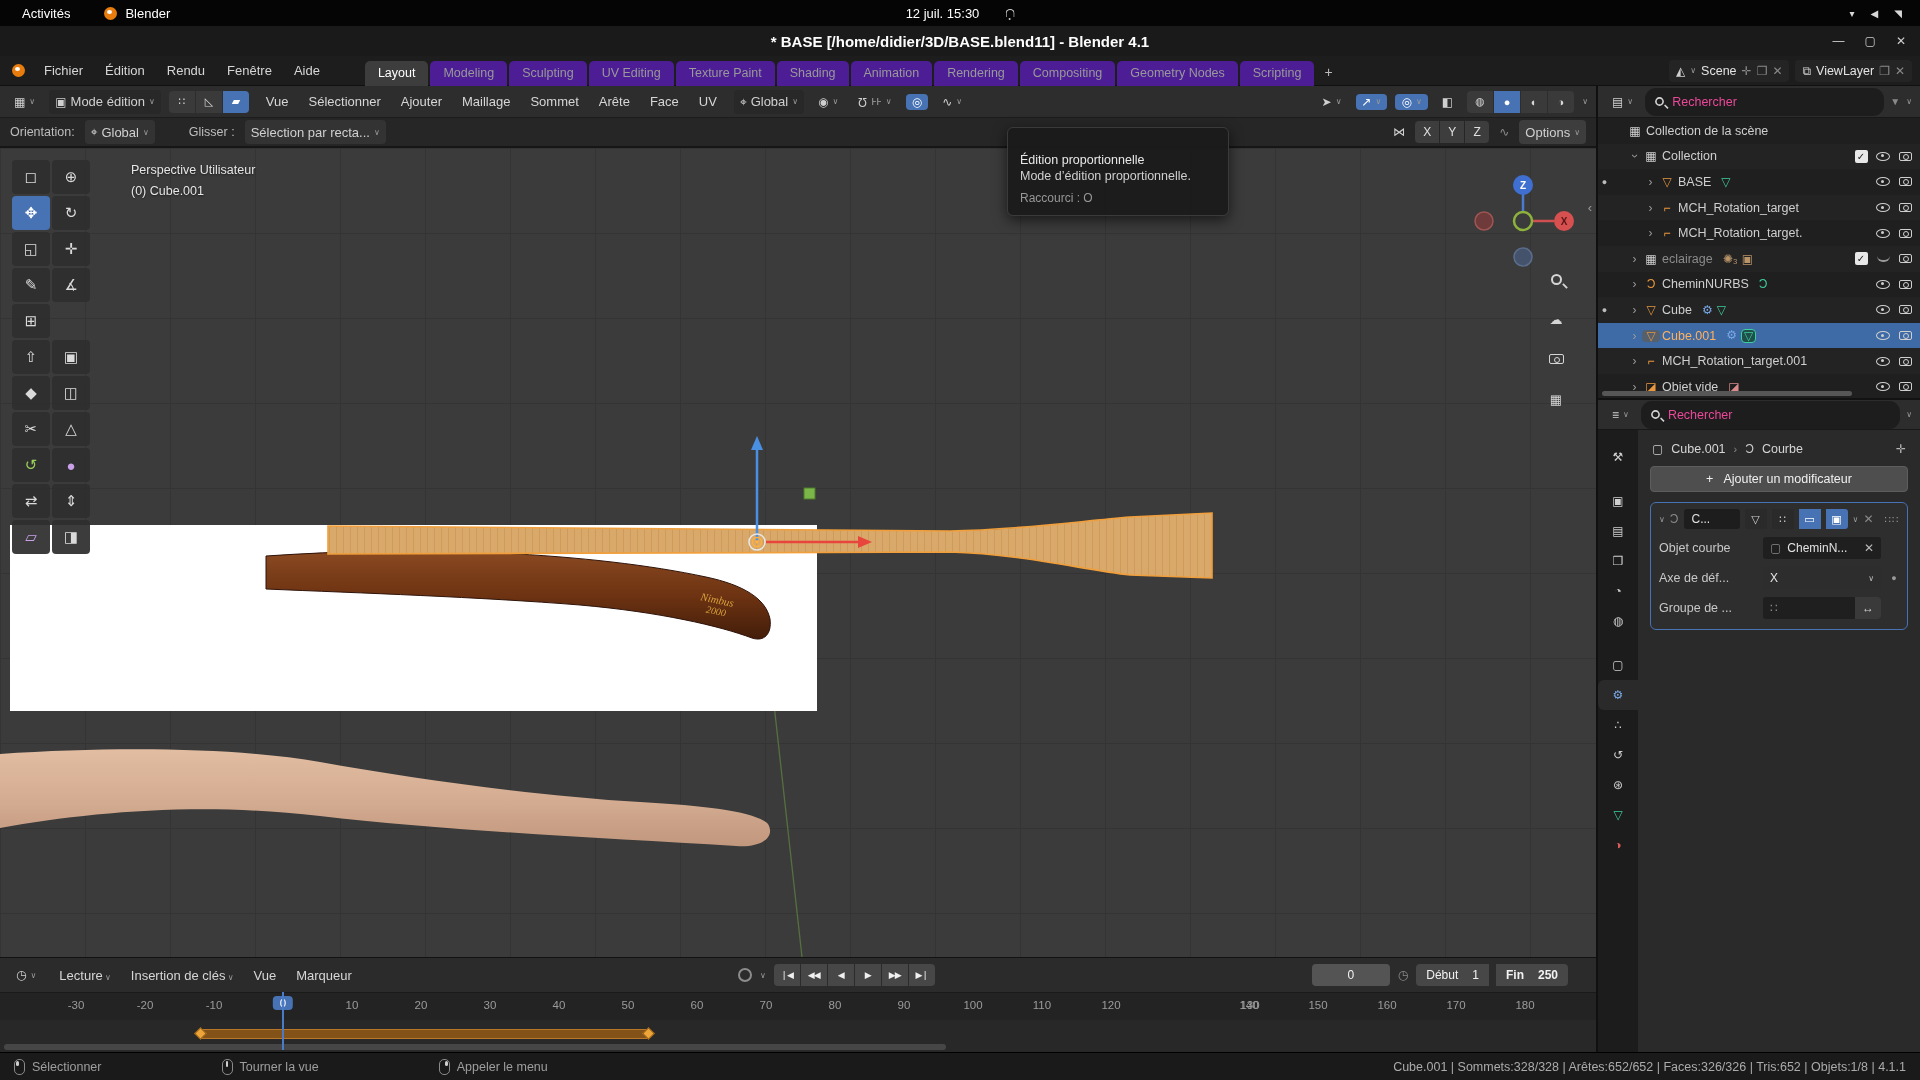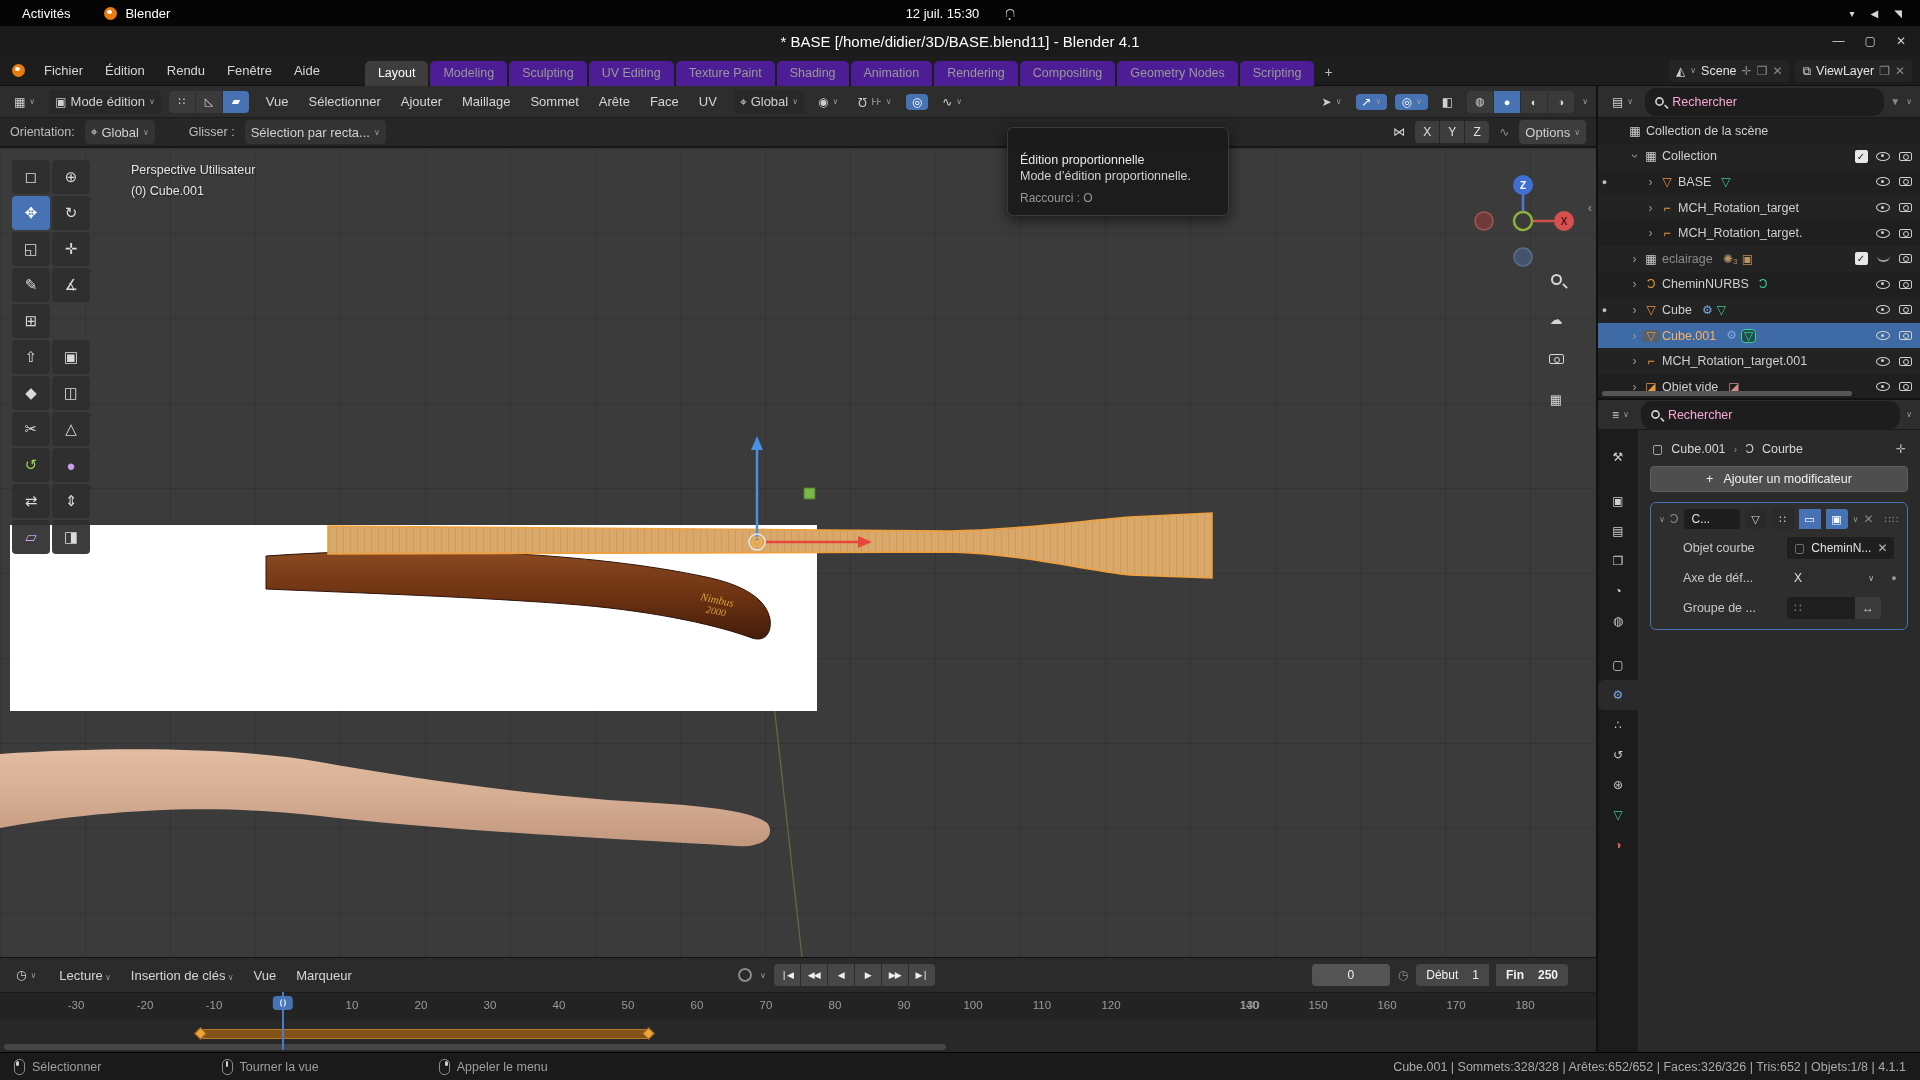--- a/index.html
+++ b/index.html
@@ -15,21 +15,21 @@
   .blender-dot { width:13px; height:13px; border-radius:50%; background:#e87d0d; position:relative; display:inline-block; }
   .blender-dot::after { content:""; position:absolute; left:3px; top:3px; width:5px; height:4px; border-radius:50%; background:#fff; }
   #gnome-bar .gb-center { position:absolute; left:50%; transform:translateX(-50%); display:flex; gap:26px; align-items:center; }
   .bell { width:9px; height:8px; border:1.5px solid #cfcfcf; border-bottom:none; border-radius:6px 6px 0 0; position:relative; display:inline-block; }
   .bell::after { content:""; position:absolute; left:2px; bottom:-3px; width:2px; height:2px; background:#cfcfcf; border-radius:50%; }
   #gnome-bar .gb-right { margin-left:auto; display:flex; gap:16px; padding-right:18px; color:#d8d8d8; font-size:10px; align-items:center; }
 
   
   #title-bar { position:absolute; left:0; top:26px; width:1920px; height:30px; background:#1a1a1a;
     display:flex; align-items:center; justify-content:center; }
-  #title-bar .title { font-weight:normal; font-size:15px; color:#fdfdfd; }
+  #title-bar .title { font-weight:bold; font-size:15px; color:#fdfdfd; }
   #title-bar .win-controls { position:absolute; right:14px; top:0; height:30px; display:flex; gap:20px; align-items:center; color:#cfcfcf; font-size:12px; }
 
   
   #topbar { position:absolute; left:0; top:56px; width:1920px; height:30px; background:#1d1d1d;
     display:flex; align-items:center; border-bottom:1px solid #101010; }
   #topbar .menus { display:flex; gap:4px; padding-left:10px; align-items:center; }
   .menu { padding:3px 9px; color:#d6d6d6; font-size:13px; border-radius:3px; }
   #workspace-tabs { display:flex; gap:2px; margin-left:36px; align-items:flex-end; height:30px; }
   .tab { padding:5px 13px 6px; font-size:12.5px; color:#999; background:#4c1d95; border-radius:5px 5px 0 0; white-space:nowrap; }
   .tab.active { background:#3d3d3d; color:#fff; }
@@ -133,21 +133,21 @@
   .hint { display:flex; align-items:center; gap:7px; }
   .mouse { width:11px; height:16px; border:1.5px solid #8a8a8a; border-radius:5px; position:relative; display:inline-block; }
   .mouse::after { content:""; position:absolute; background:#cfcfcf; border-radius:2px; }
   .mouse.left::after { left:1px; top:1px; width:3px; height:5px; }
   .mouse.middle::after { left:3px; top:1px; width:2px; height:6px; }
   .mouse.right::after { right:1px; top:1px; width:3px; height:5px; }
   #status-right { margin-left:auto; color:#ababab; }
 
   
   #outliner-header { height:32px; background:#2d2d2d; display:flex; align-items:center; gap:6px; padding:0 8px; border-bottom:1px solid #181818; }
-  .search { flex:1; display:flex; align-items:center; gap:7px; background:#1d1d1d; border-radius:11px; height:28px; padding:0 9px; color:#f9a8d4; }
+  .search { flex:1; display:flex; align-items:center; gap:7px; background:#1d1d1d; border-radius:11px; height:28px; padding:0 9px; color:#ec4899; }
   .search .ph { font-size:12.5px; }
   #outliner-list { height:282px; background:#1f1f1f; position:relative; overflow:hidden; border-bottom:2px solid #121212; }
   .orow { display:flex; align-items:center; height:25.6px; padding-right:4px; font-size:12.5px; color:#cfcfcf; }
   .orow.alt { background:#232323; }
   .orow.selected { background:#3e6aa6; }
   .orow .gutter { width:13px; text-align:center; color:#bdbdbd; font-size:9px; flex:none; }
   .orow .exp { width:15px; color:#9a9a9a; font-size:12px; text-align:center; flex:none; }
   .orow .oic { width:18px; text-align:center; font-size:12px; flex:none; }
   .orow .olabel { margin-left:2px; white-space:nowrap; }
   .orow.selected .olabel.activename { color:#ffb15e; }
@@ -179,21 +179,21 @@
   #breadcrumb .pin { margin-left:auto; color:#b5b5b5; }
   #add-modifier { height:26px; background:#4e4e4e; border:1px solid #5d5d5d; border-radius:4px; display:flex; align-items:center; justify-content:center; gap:10px; color:#f0f0f0; font-size:12.5px; margin:0 2px 10px; }
   #mod-panel { border:1px solid #4772b3; border-radius:6px; background:#2e2e2e; padding:6px 8px 10px; margin:0 2px; }
   #mod-head { display:flex; align-items:center; gap:5px; }
   #mod-name { background:#1d1d1d; border-radius:3px; height:20px; display:flex; align-items:center; padding:0 8px; color:#e0e0e0; font-size:12px; width:56px; }
   .modtg { width:22px; height:20px; display:flex; align-items:center; justify-content:center; background:#2a2a2a; color:#cfcfcf; font-size:11px; }
   .modtg.on { background:#4772b3; color:#fff; }
   .modtg.first { border-radius:3px 0 0 3px; }
   .modtg.last { border-radius:0 3px 3px 0; }
   #mod-head .drag { margin-left:auto; color:#9a9a9a; font-size:10px; letter-spacing:1px; }
-  .mrow { display:flex; align-items:center; margin-top:8px; gap:8px;margin-left:24px; }
+  .mrow { display:flex; align-items:center; margin-top:8px; gap:8px; }
   .mrow .mlabel { width:96px; text-align:left; color:#c8c8c8; font-size:12.5px; flex:none; }
   .mwidget { flex:1; background:#1f1f1f; border-radius:3px; height:22px; display:flex; align-items:center; gap:6px; padding:0 7px; color:#e2e2e2; font-size:12px; }
   .mwidget .xbtn { margin-left:auto; color:#bbb; }
   .mrow .decor { width:10px; color:#9a9a9a; font-size:9px; text-align:center; flex:none; }
   .swapbtn { background:#3a3a3a; border-radius:0 3px 3px 0; height:22px; width:26px; display:flex; align-items:center; justify-content:center; color:#cfcfcf; margin:0 -7px 0 auto; }
 
   .small { font-size:10px; }
   .rot180 { display:inline-block; transform:rotate(180deg); }
 </style>
 </head>

